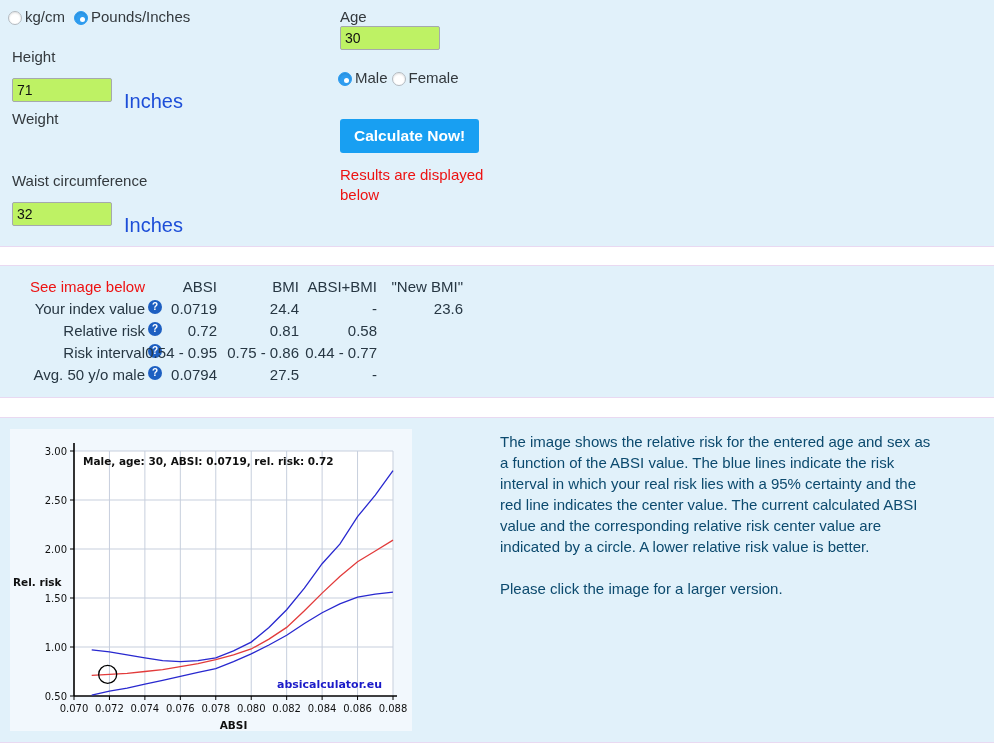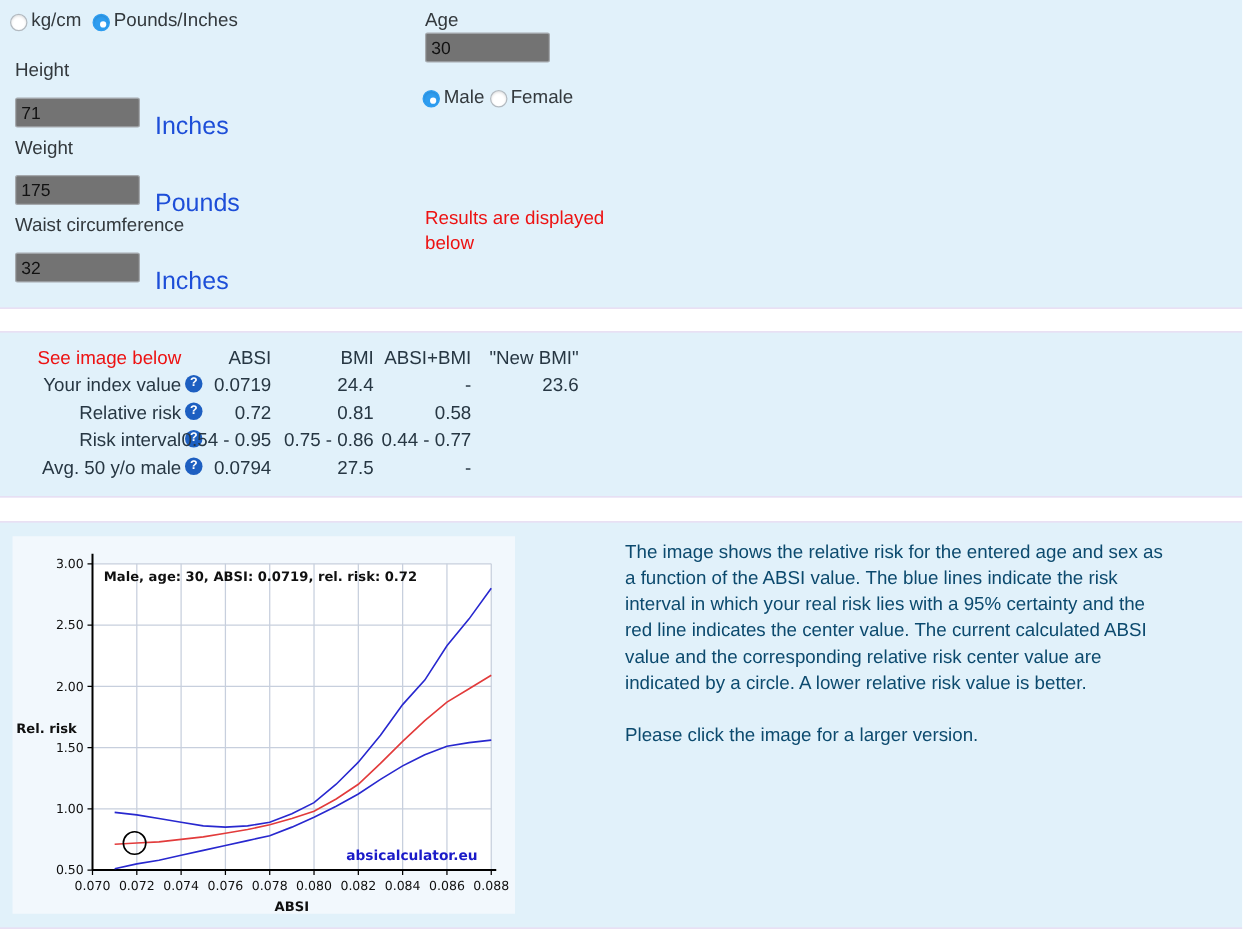--- a/index.html
+++ b/index.html
@@ -6,21 +6,21 @@
   body{font-family:"Liberation Sans",sans-serif;color:#32404a;}
   #page{position:relative;width:994px;height:746px;background:#ffffff;overflow:hidden;}
   .section{position:absolute;left:0;width:994px;background:#e1f1fa;border-top:1px solid #e9d9f1;border-bottom:1px solid #e9d9f1;box-sizing:border-box;}
   #section-form{top:0;height:247px;border-top:none;}
   #section-results{top:265px;height:133px;}
   #section-chart{top:417px;height:326px;}
 
   .abs{position:absolute;}
   .lbl{font-size:15px;color:#33393d;}
   .unit{font-size:20px;color:#1d4ed8;margin-top:24px;}
-  input.txt{width:90px;height:18px;border:1px solid #a5a9ad;border-radius:2px;background:#737373;
+  input.txt{width:90px;height:18px;border:1px solid #a5a9ad;border-radius:2px;background:#bef264;
     font-family:"Liberation Sans",sans-serif;font-size:14px;color:#111;padding:2px 4px;}
   .row{display:flex;align-items:center;gap:12px;}
 
   .radio-pair{display:flex;align-items:flex-end;gap:3px;}
   .radio{width:14px;height:14px;border-radius:50%;box-sizing:border-box;background:#fff;border:1px solid #b3bac0;
     box-shadow:inset 0 1px 2px rgba(0,0,0,.12);position:relative;flex:0 0 auto;}
   .radio.on{background:#2e9df0;border:1px solid #2e9df0;}
   .radio.on::after{content:"";position:absolute;left:4.5px;top:4.5px;width:5px;height:5px;border-radius:50%;background:#fff;}
 
   .btn{background:#189ff2;color:#fff;border:none;border-radius:3px;font-family:"Liberation Sans",sans-serif;
@@ -66,24 +66,20 @@
       </div>
     </div>
 
     <div class="abs lbl" style="left:12px;top:48px;">Height</div>
     <div class="abs row" style="left:12px;top:66px;">
       <input class="txt" value="71" style="">
       <span class="unit">Inches</span>
     </div>
 
     <div class="abs lbl" style="left:12px;top:110px;">Weight</div>
-    <div class="abs row" style="left:12px;top:128px;">
-      <input class="txt" value="175" style="">
-      <span class="unit">Pounds</span>
-    </div>
 
     <div class="abs lbl" style="left:12px;top:172px;">Waist circumference</div>
     <div class="abs row" style="left:12px;top:190px;">
       <input class="txt" value="32" style="">
       <span class="unit">Inches</span>
     </div>
 
     <div class="abs lbl" style="left:340px;top:8px;">Age</div>
     <div class="abs" style="left:340px;top:26px;">
       <input class="txt" value="30" style="">
@@ -93,20 +89,21 @@
       <div class="radio-pair">
         <span class="radio on"></span>
         <span class="lbl">Male</span>
       </div>
       <div class="radio-pair">
         <span class="radio"></span>
         <span class="lbl">Female</span>
       </div>
     </div>
 
+    <button class="abs btn" style="left:340px;top:119px;">Calculate Now!</button>
 
     <div class="abs note red" style="left:340px;top:165px;">Results are displayed below</div>
   </div>
 
   <div id="section-results" class="section">
     <div id="results-grid" class="abs" style="left:12px;top:12px;">
 
       <div class="cell labelcell">
         <span class="red">See image below</span>
           <span class="help-spacer"></span>

